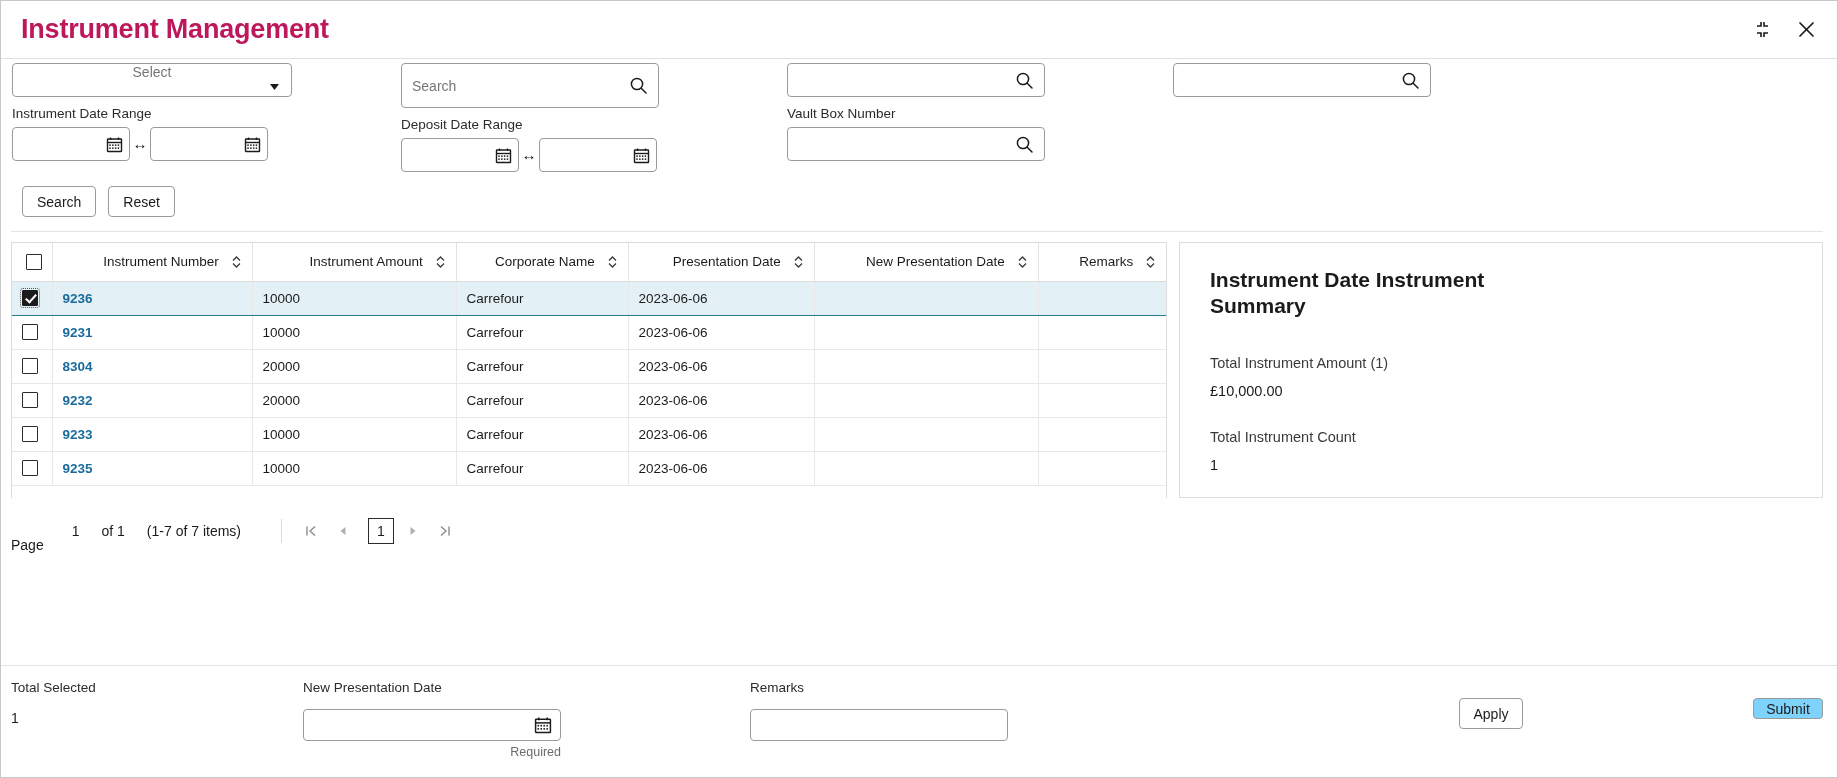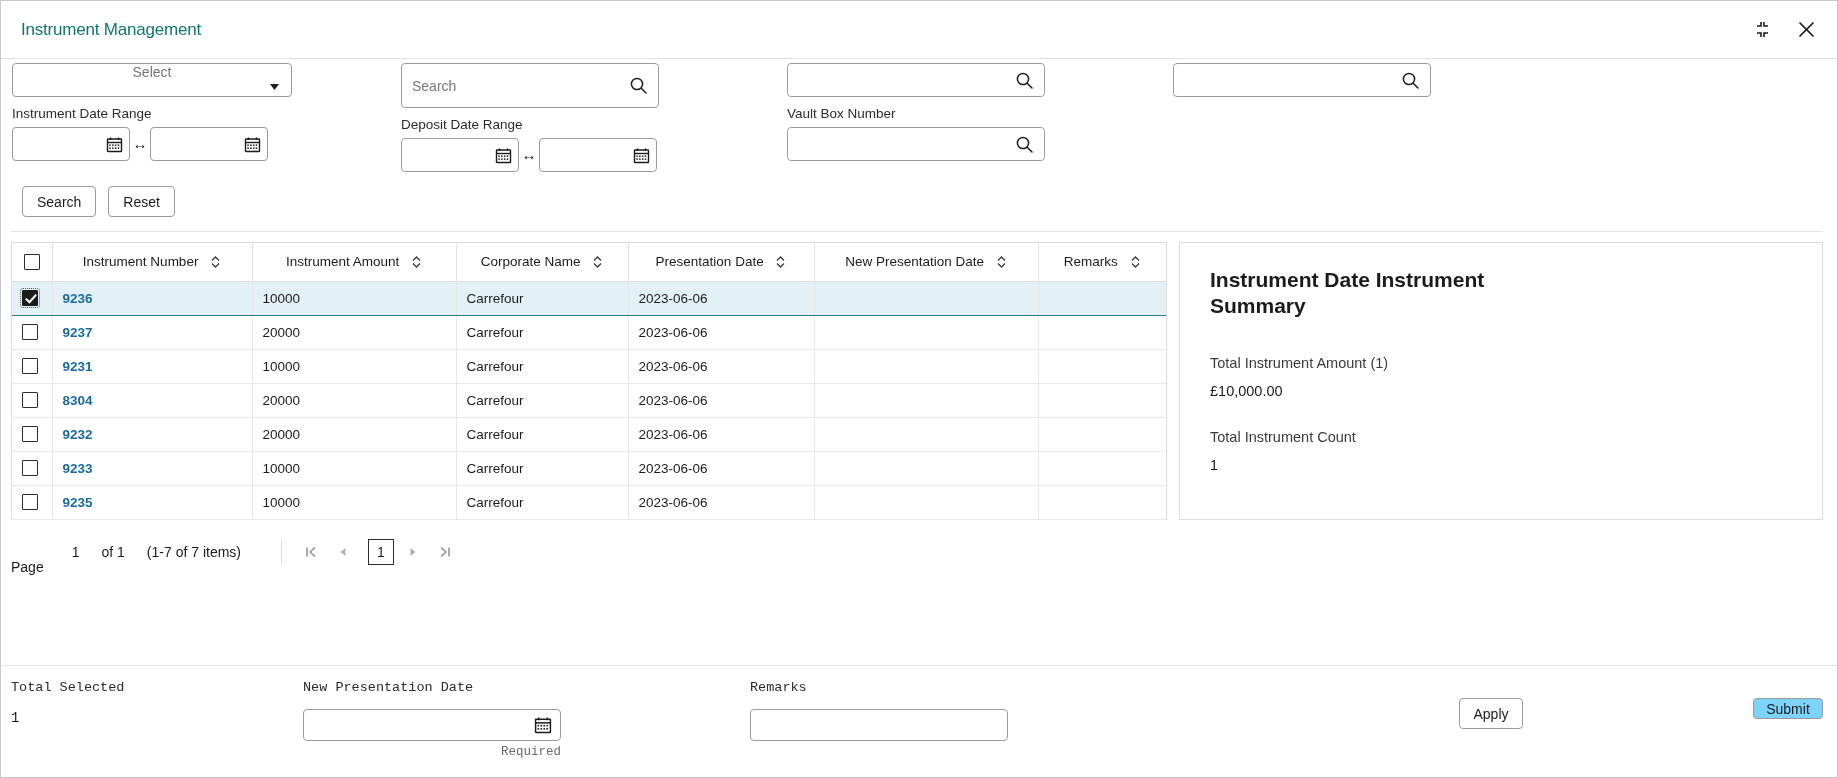--- a/index.html
+++ b/index.html
@@ -24,23 +24,23 @@
   .titlebar {
     height: 58px;
     flex: 0 0 58px;
     border-bottom: 1px solid #e0e0e0;
     display: flex;
     align-items: center;
     padding: 0 18px 0 20px;
     background: #ffffff;
   }
   .title-text {
-    font-size: 17px;
-    font-weight: normal;
-    color: #0f766e;
+    font-size: 27px;
+    font-weight: bold;
+    color: #be185d;
     letter-spacing: -0.2px;
   }
   .title-actions {
     margin-left: auto;
     display: flex;
     align-items: center;
     gap: 18px;
   }
   .win-btn {
     width: 26px; height: 26px;
@@ -161,21 +161,21 @@
     border: 1px solid #dcdcdc;
     border-bottom: none;
   }
   table.grid {
     width: 100%;
     border-collapse: collapse;
     table-layout: fixed;
   }
   table.grid th {
     height: 38px;
-    text-align: center;
+    text-align: right;
     font-size: 13.5px;
     font-weight: normal;
     color: #1b1b1b;
     padding: 0 10px;
     border-right: 1px solid #e2e2e2;
     border-bottom: 1px solid #dcdcdc;
     background: #ffffff;
     vertical-align: middle;
     white-space: nowrap;
   }
@@ -308,21 +308,21 @@
 
   
   .footer {
     margin-top: auto;
     border-top: 1px solid #e3e3e3;
     padding: 14px 14px 0 10px;
     display: flex;
     align-items: flex-start;
     height: 112px;
   }
-  .f-col { position: relative; font-family: Liberation Mono, monospace; }
+  .f-col { position: relative; }
   .f-total { width: 292px; }
   .f-date  { width: 447px; }
   .f-rem   { width: 490px; }
   .f-lab {
     font-size: 13.5px;
     color: #2b2b2b;
     display: block;
     margin-bottom: 13px;
     line-height: 16px;
   }
@@ -630,29 +630,20 @@
               <td class="c-check"><span class="cbx checked"></span></td>
               <td class="c-num"><span class="link">9236</span></td>
               <td class="c-amt">10000</td>
               <td class="c-corp">Carrefour</td>
               <td class="c-pdate">2023-06-06</td>
               <td class="c-npdate"></td>
               <td class="c-rem"></td>
             </tr>
             <tr>
               <td class="c-check"><span class="cbx"></span></td>
-              <td class="c-num"><span class="link">9237</span></td>
-              <td class="c-amt">20000</td>
-              <td class="c-corp">Carrefour</td>
-              <td class="c-pdate">2023-06-06</td>
-              <td class="c-npdate"></td>
-              <td class="c-rem"></td>
-            </tr>
-            <tr>
-              <td class="c-check"><span class="cbx"></span></td>
               <td class="c-num"><span class="link">9231</span></td>
               <td class="c-amt">10000</td>
               <td class="c-corp">Carrefour</td>
               <td class="c-pdate">2023-06-06</td>
               <td class="c-npdate"></td>
               <td class="c-rem"></td>
             </tr>
             <tr>
               <td class="c-check"><span class="cbx"></span></td>
               <td class="c-num"><span class="link">8304</span></td>

